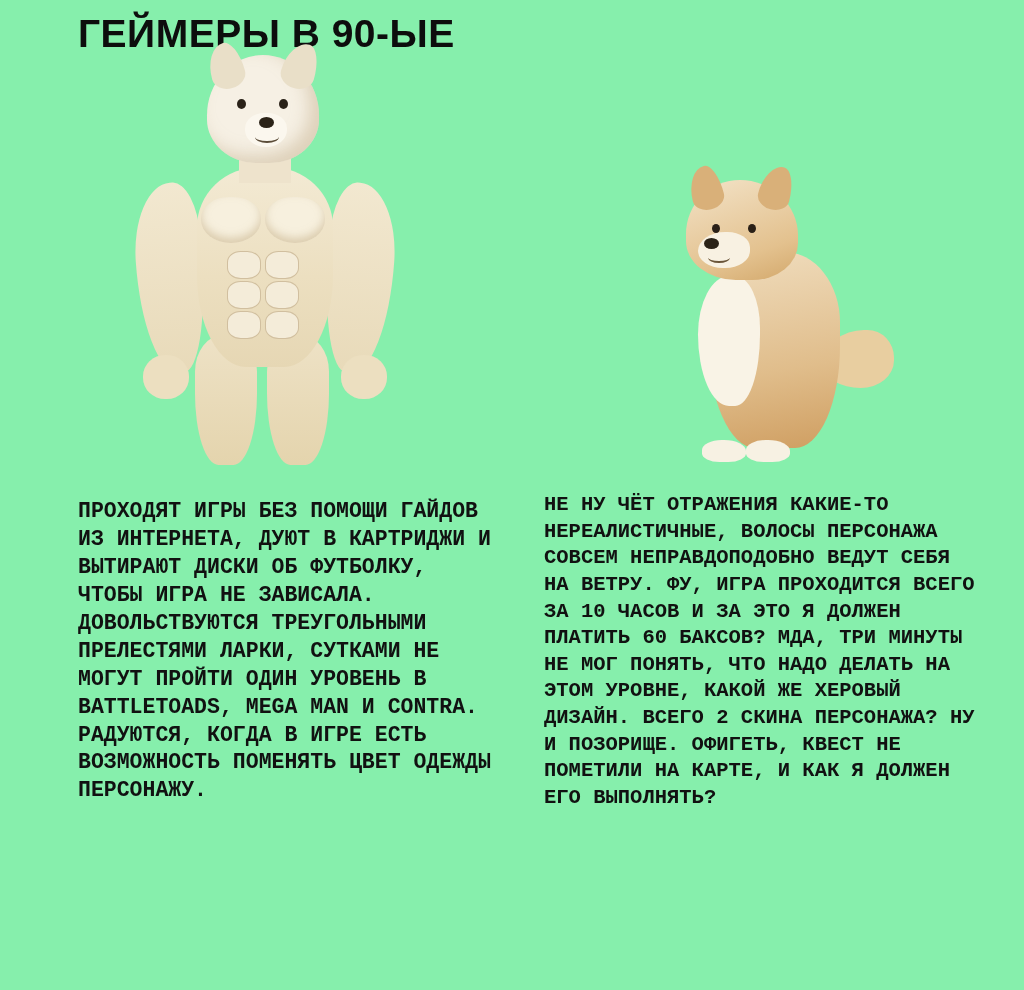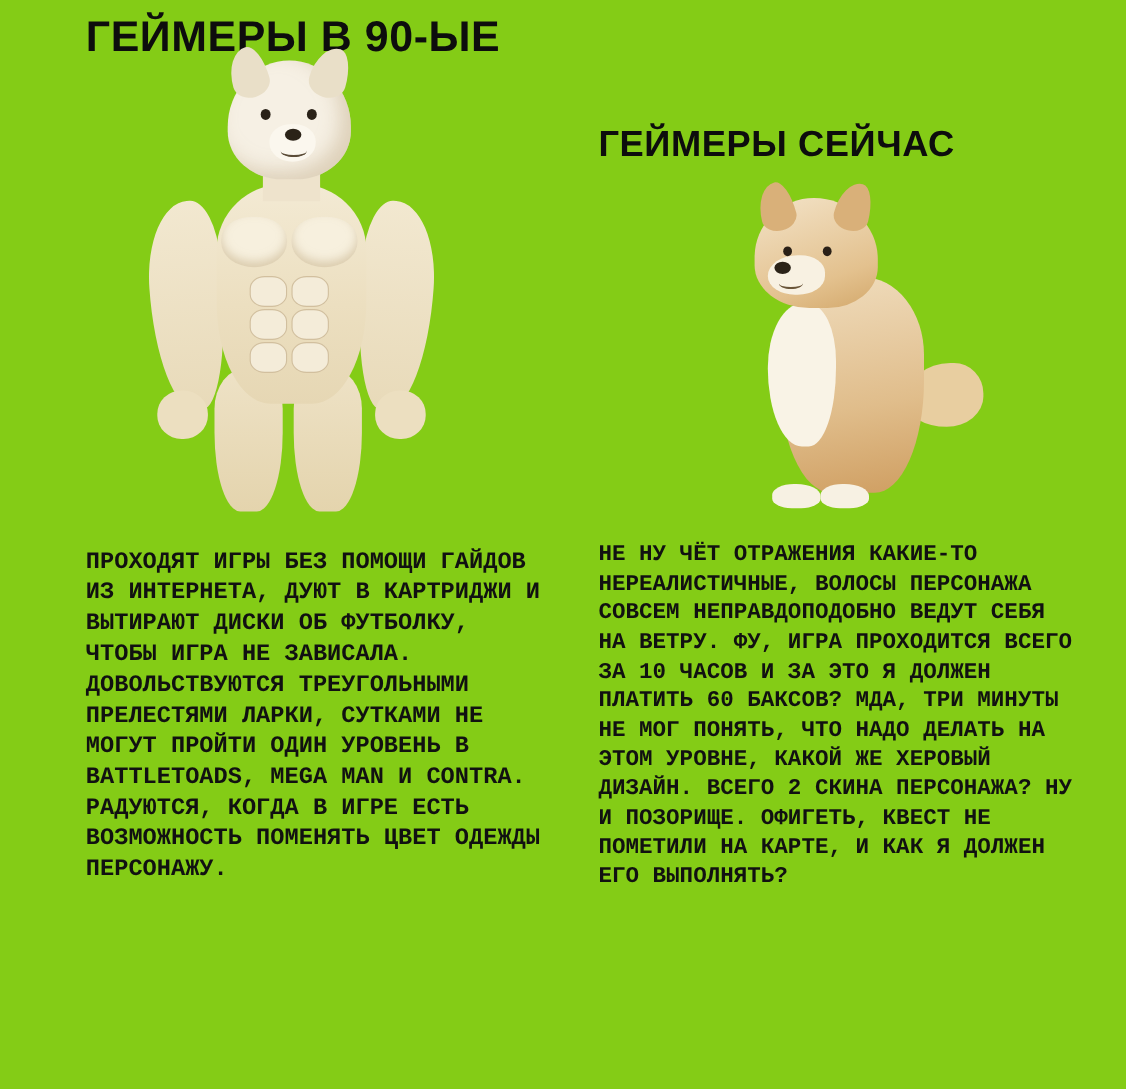--- a/index.html
+++ b/index.html
@@ -11,21 +11,21 @@
     width: 1024px;
     height: 990px;
     position: relative;
     font-family: "Liberation Sans", sans-serif;
     overflow: hidden;
   }
 
   .meme {
     position: absolute;
     inset: 0;
-    background: #84cc16;
+    background: #86efac;
   }
 
   .panel {
     position: absolute;
     top: 0;
     height: 990px;
   }
   .panel-left  { left: 0;   width: 520px; }
   .panel-right { left: 520px; width: 504px; }
 
@@ -333,21 +333,20 @@
         <div class="nose"></div>
         <div class="mouth"></div>
       </div>
     </div>
 
     <div class="caption caption-left">ПРОХОДЯТ ИГРЫ БЕЗ ПОМОЩИ ГАЙДОВ ИЗ ИНТЕРНЕТА, ДУЮТ В КАРТРИДЖИ И ВЫТИРАЮТ ДИСКИ ОБ ФУТБОЛКУ, ЧТОБЫ ИГРА НЕ ЗАВИСАЛА. ДОВОЛЬСТВУЮТСЯ ТРЕУГОЛЬНЫМИ ПРЕЛЕСТЯМИ ЛАРКИ, СУТКАМИ НЕ МОГУТ ПРОЙТИ ОДИН УРОВЕНЬ В BATTLETOADS, MEGA MAN И CONTRA. РАДУЮТСЯ, КОГДА В ИГРЕ ЕСТЬ ВОЗМОЖНОСТЬ ПОМЕНЯТЬ ЦВЕТ ОДЕЖДЫ ПЕРСОНАЖУ.</div>
   </div>
 
   <div class="panel panel-right">
 
-    <div class="headline headline-right">ГЕЙМЕРЫ СЕЙЧАС</div>
 
     <div class="caption caption-right">НЕ НУ ЧЁТ ОТРАЖЕНИЯ КАКИЕ-ТО НЕРЕАЛИСТИЧНЫЕ, ВОЛОСЫ ПЕРСОНАЖА СОВСЕМ НЕПРАВДОПОДОБНО ВЕДУТ СЕБЯ НА ВЕТРУ. ФУ, ИГРА ПРОХОДИТСЯ ВСЕГО ЗА 10 ЧАСОВ И ЗА ЭТО Я ДОЛЖЕН ПЛАТИТЬ 60 БАКСОВ? МДА, ТРИ МИНУТЫ НЕ МОГ ПОНЯТЬ, ЧТО НАДО ДЕЛАТЬ НА ЭТОМ УРОВНЕ, КАКОЙ ЖЕ ХЕРОВЫЙ ДИЗАЙН. ВСЕГО 2 СКИНА ПЕРСОНАЖА? НУ И ПОЗОРИЩЕ. ОФИГЕТЬ, КВЕСТ НЕ ПОМЕТИЛИ НА КАРТЕ, И КАК Я ДОЛЖЕН ЕГО ВЫПОЛНЯТЬ?</div>
   </div>
 
   <div class="dog sit">
     <div class="tail"></div>
     <div class="body"></div>
     <div class="chest"></div>
     <div class="paw paw-l"></div>
     <div class="paw paw-r"></div>

